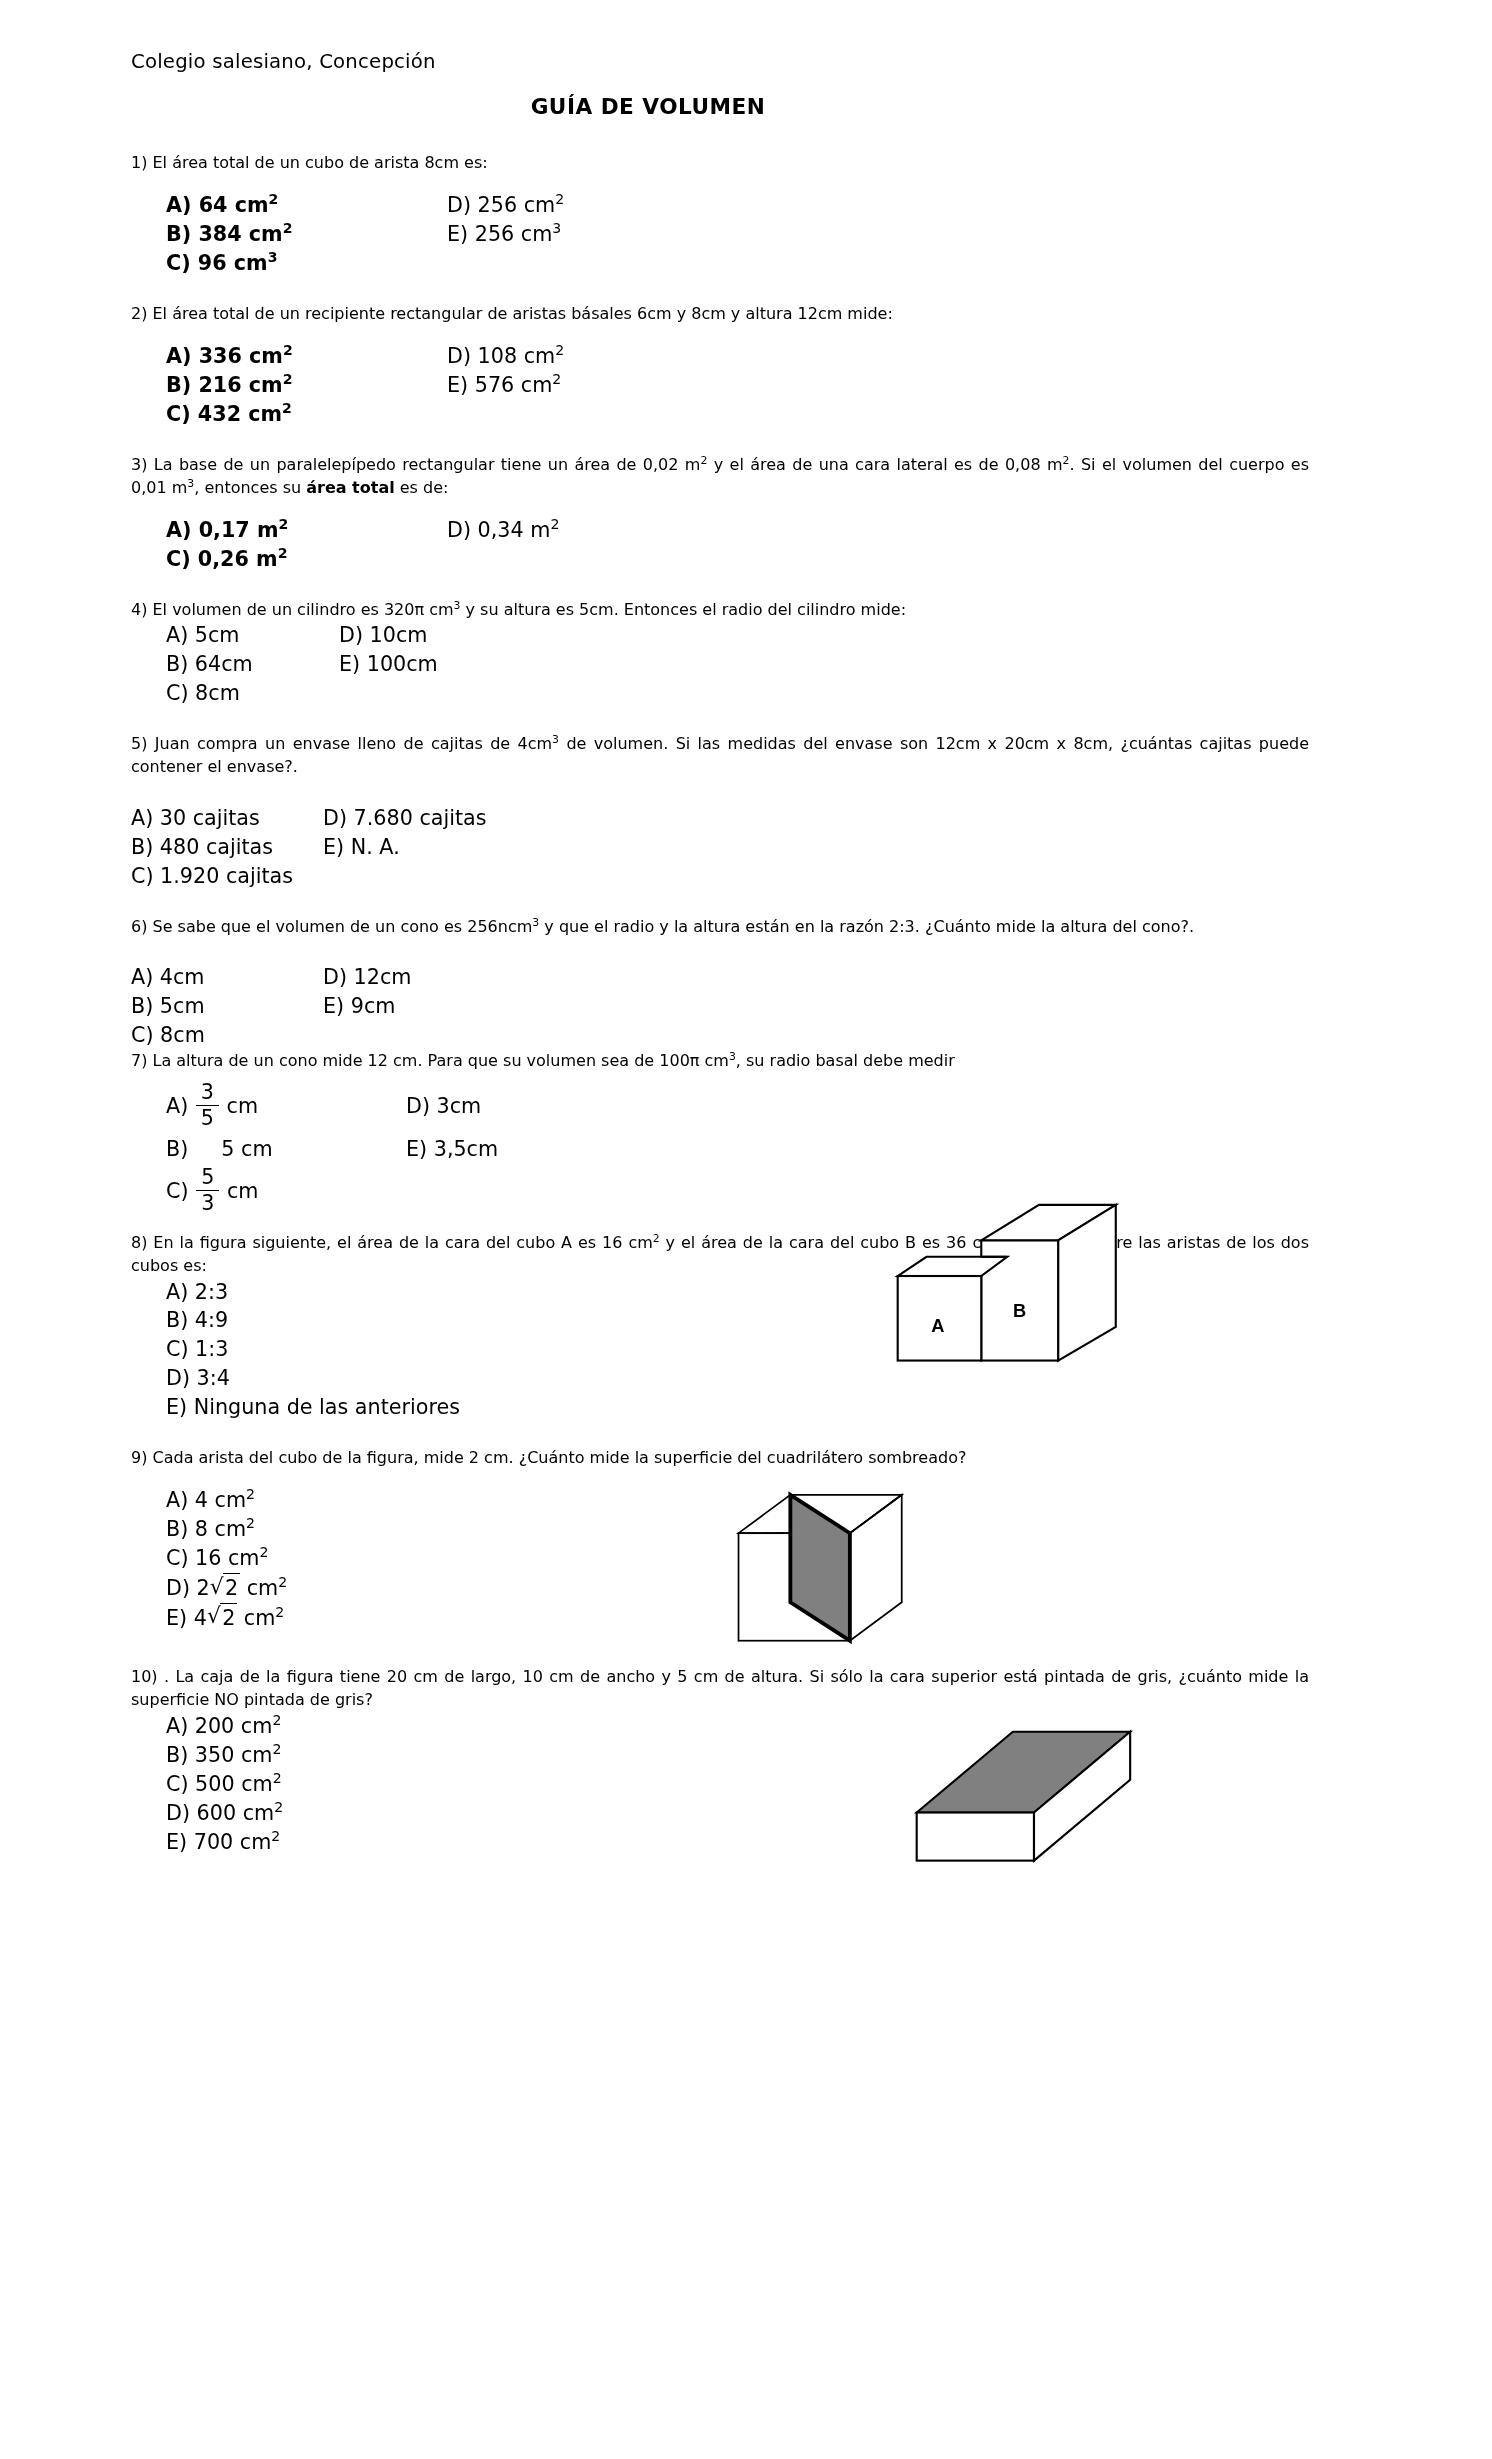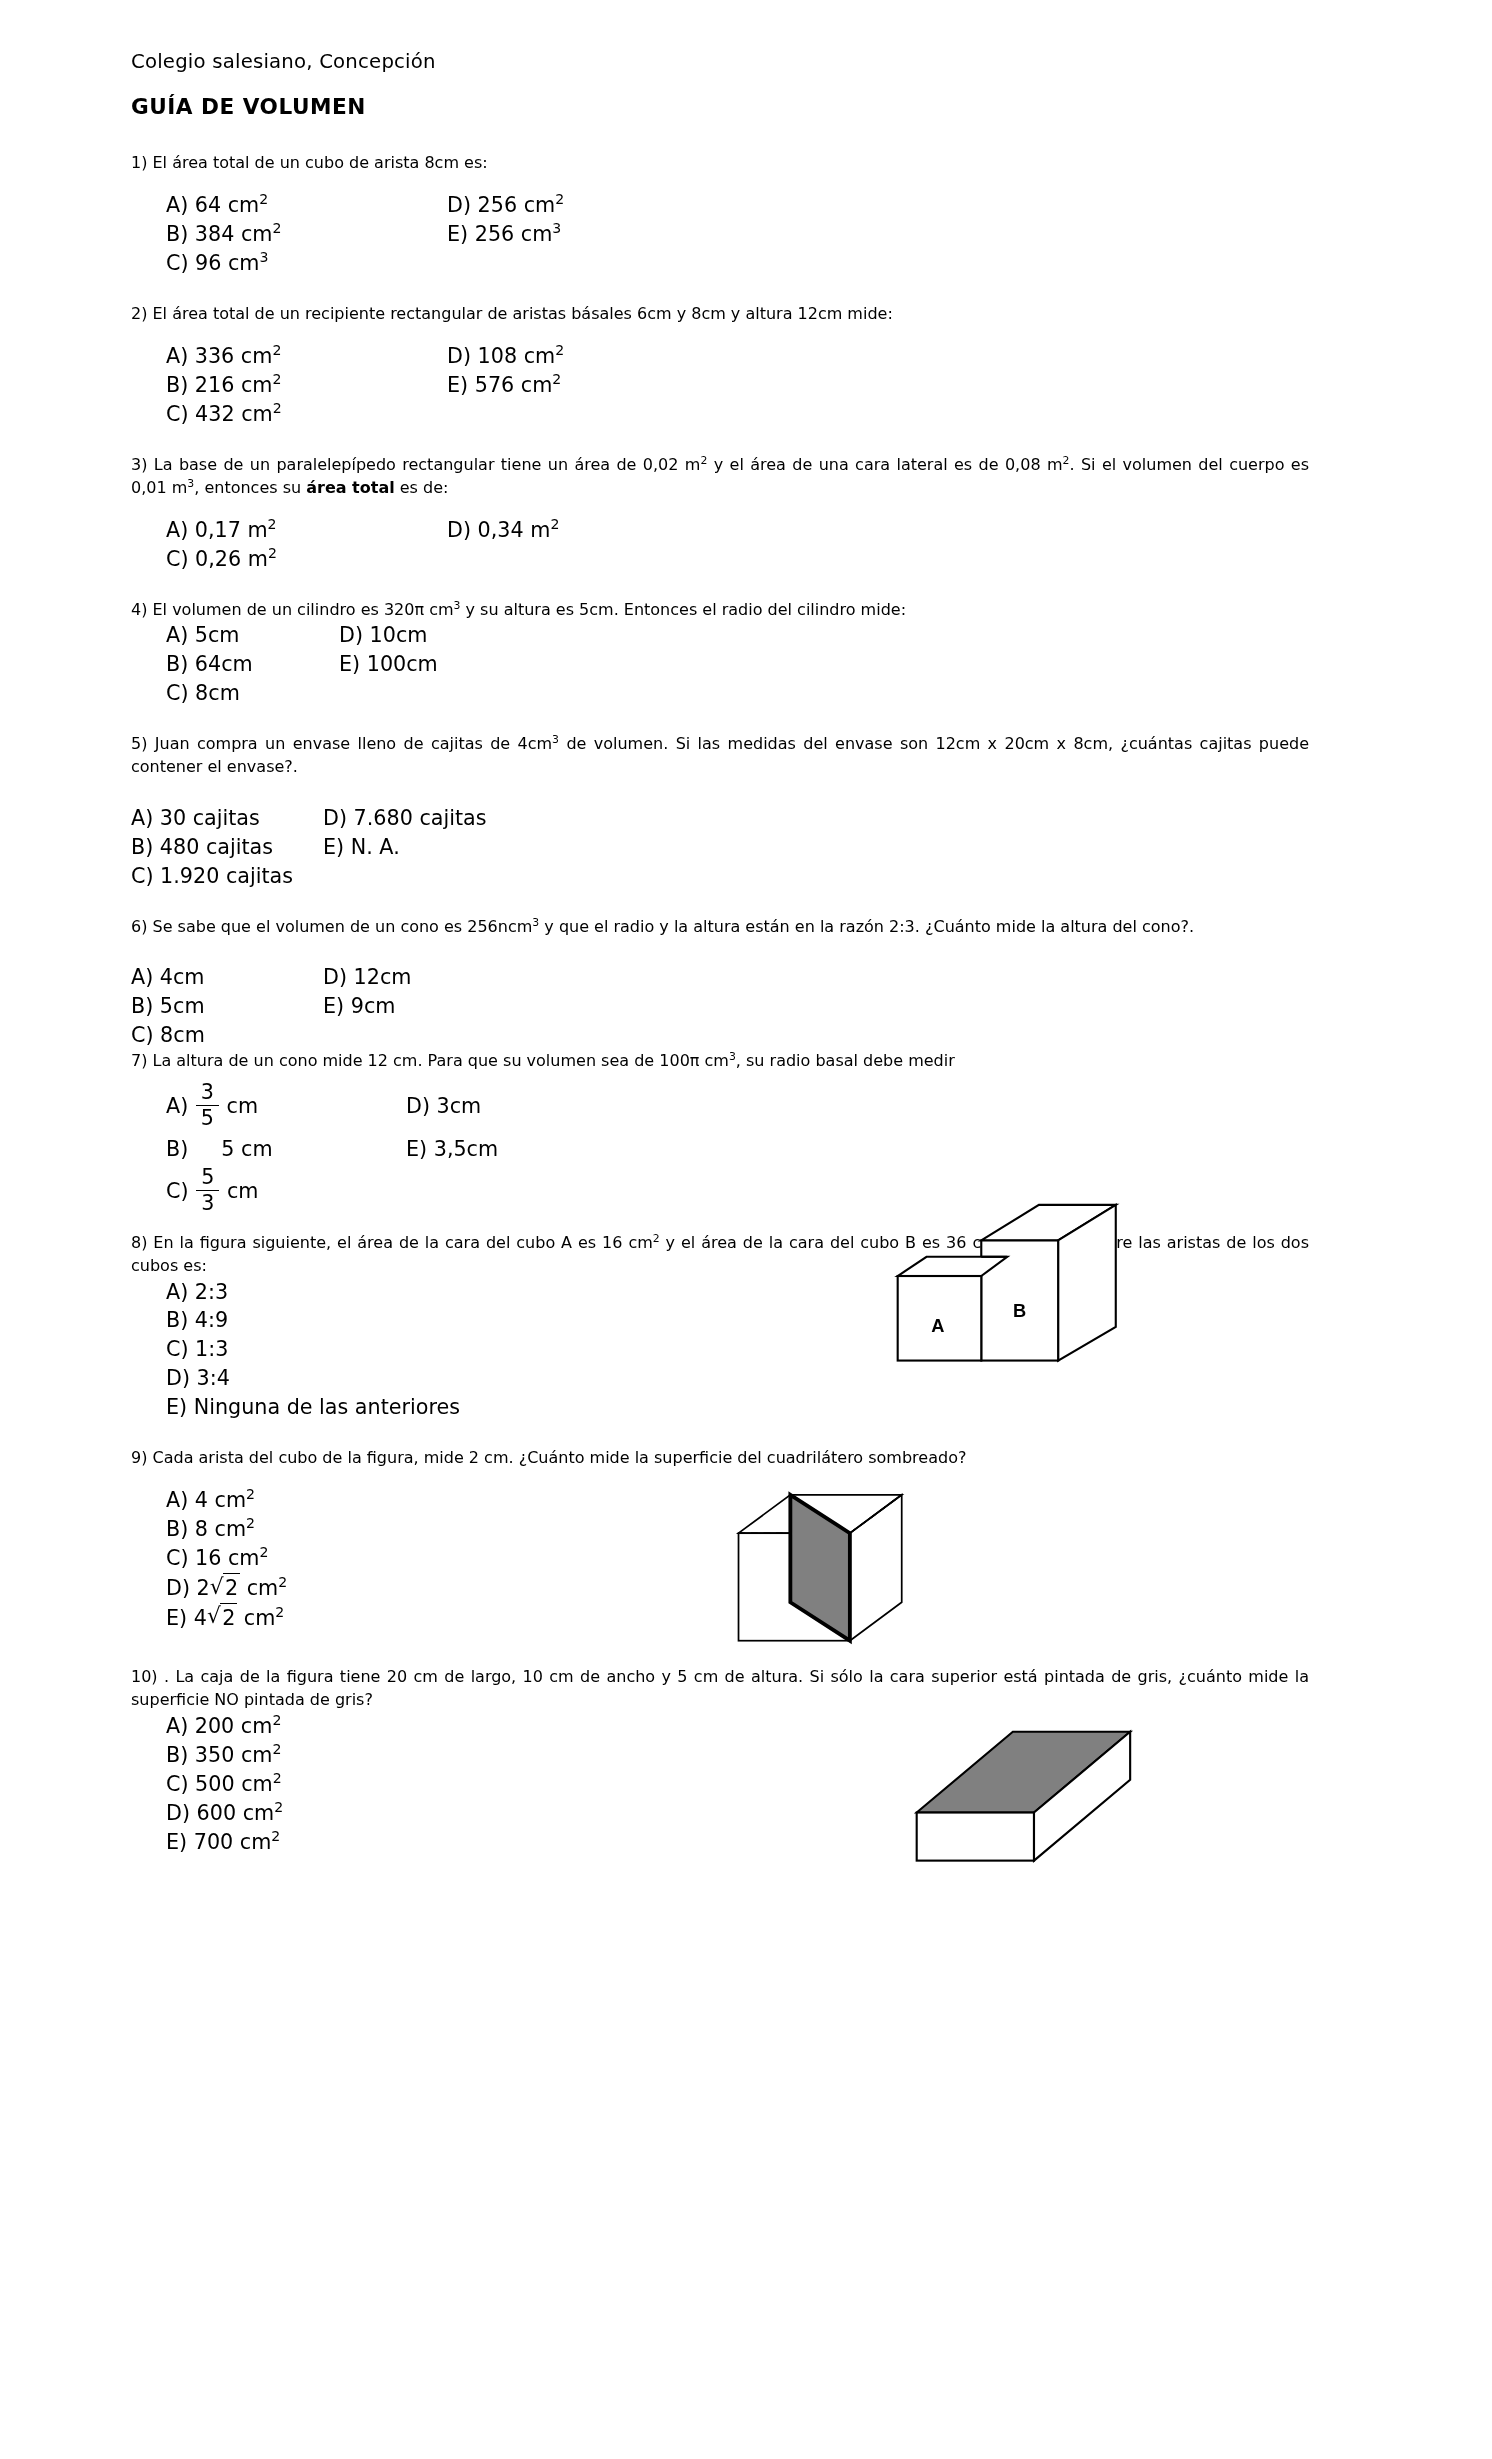--- a/index.html
+++ b/index.html
@@ -16,21 +16,21 @@
     background:#ffffff;
     box-sizing:border-box;
     padding:50px 104px 0 131px;
   }
   .school-header {
     font-size:19.7px;
     letter-spacing:0.2px;
     margin:0 0 21px 0;
   }
   .doc-title {
-    text-align:left;
+    text-align:center;
     font-weight:bold;
     font-size:21.6px;
     letter-spacing:0.5px;
     margin:0 0 33px 0;
     padding-right:144px;
   }
   .q {
     font-size:16px;
     line-height:1.42;
     text-align:justify;
@@ -46,21 +46,21 @@
     font-size:20.7px;
     line-height:1.40;
   }
   .opts .row { display:flex; }
   .opts .c1 { width:209px; flex:0 0 209px; }
   .opts .c2 { flex:0 0 auto; }
   .indent-36 { padding-left:35px; }
   .indent-0  { padding-left:0px; }
 
   
-  .w1 .c1 { width:281px; flex:0 0 281px; }   
+  .w1 .c1 { width:281px; flex:0 0 281px;font-weight:bold; }   
   .w2 .c1 { width:173px; flex:0 0 173px; }   
   .w3 .c1 { width:192px; flex:0 0 192px; }   
 
   sup { font-size:0.68em; vertical-align:super; line-height:0; }
   .bold { font-weight:bold; }
 
   
   .frac {
     display:inline-block;
     vertical-align:middle;

